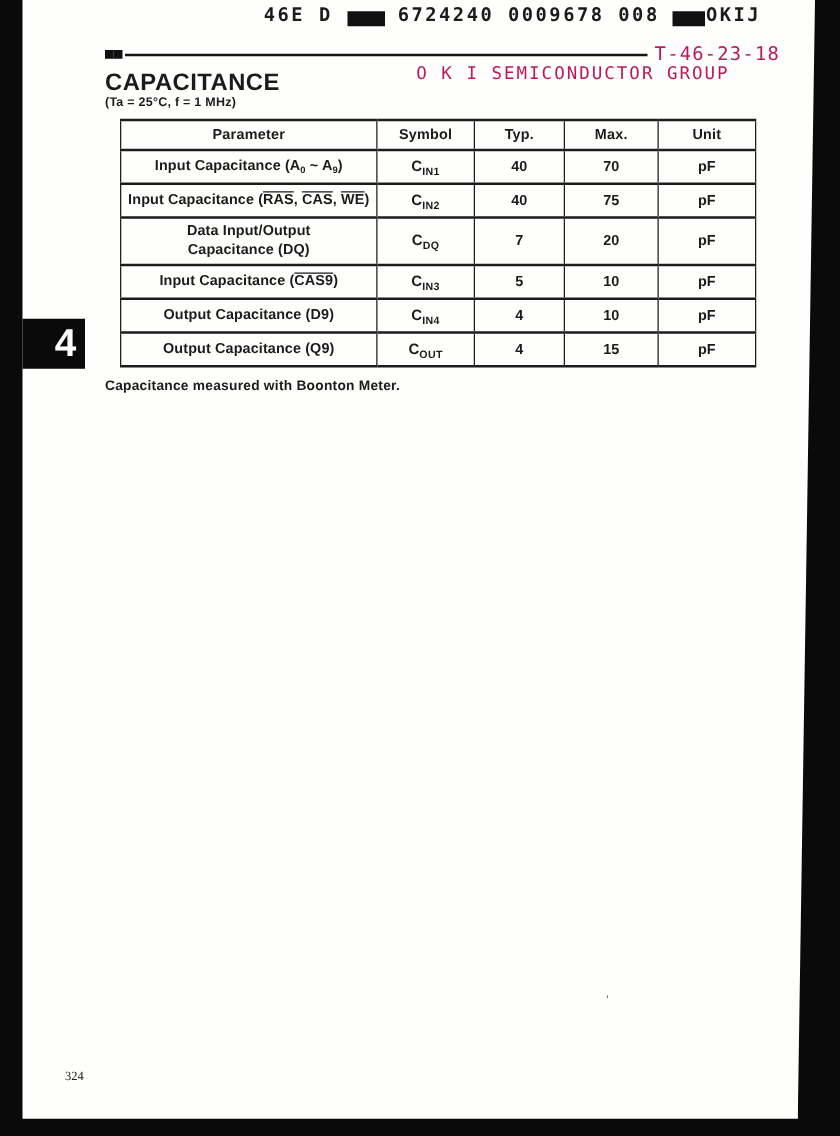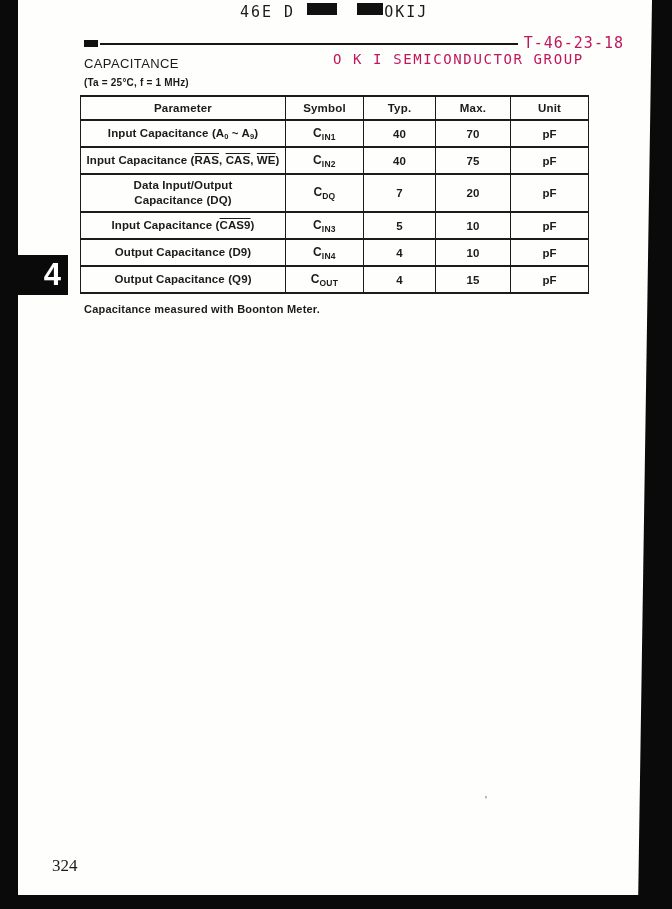--- a/index.html
+++ b/index.html
@@ -10,73 +10,74 @@
   
   .bar-left{position:absolute;left:0;top:0;width:18px;height:909px;background:#0a0a0a;}
   .bar-bottom{position:absolute;left:0;top:895px;width:672px;height:14px;background:#0a0a0a;}
   .bar-right{position:absolute;left:630px;top:0;width:42px;height:909px;background:#0a0a0a;
     clip-path:polygon(22px 0,42px 0,42px 909px,8px 909px);}
   
   .tab{position:absolute;left:18px;top:255px;width:50px;height:40px;background:#0a0a0a;}
   .tab span{display:block;text-align:right;padding-right:7px;line-height:40px;
     color:#ffffff;font-weight:bold;font-size:31px;font-family:"Liberation Sans",sans-serif;}
   
-  .ocr-line{position:absolute;left:211px;top:3px;display:inline-flex;align-items:flex-start;
-    font-family:"DejaVu Sans Mono",monospace;font-weight:normal;font-size:15px;letter-spacing:2px;white-space:nowrap;margin-left:29px;}
+  .ocr-line{position:absolute;left:211px;top:3px;display:inline-flex;align-items:flex-end;
+    font-family:"DejaVu Sans Mono",monospace;font-weight:bold;font-size:15px;letter-spacing:2px;white-space:nowrap;}
   .block{display:inline-block;height:12px;background:#111;}
   .b1{width:30px;margin:0 10px 0 12px;}
   .b2{width:26px;margin:0 1px 0 10px;}
   
   .doc-line{position:absolute;left:84px;top:34px;width:540px;display:flex;align-items:center;white-space:nowrap;}
   .sq{display:inline-block;width:7px;height:7px;background:#111;flex:0 0 auto;}
   .doc-label{font-weight:bold;font-size:11.5px;letter-spacing:0.2px;margin:0 5px;}
   .rule{flex:1;border-top:2px solid #161616;margin:2px 6px 0 2px;}
   .doc-num{font-family:"DejaVu Sans Mono",monospace;font-size:15px;letter-spacing:1px;color:#be185d;}
   
-  .cap-title{position:absolute;left:84px;top:56px;font-weight:normal;font-size:13px;letter-spacing:0.4px;}
+  .cap-title{position:absolute;left:84px;top:56px;font-weight:bold;font-size:19px;letter-spacing:0.4px;}
   .brand{position:absolute;left:333px;top:51px;font-family:"DejaVu Sans Mono",monospace;
     font-size:14px;letter-spacing:1.6px;color:#be185d;}
   .conditions{position:absolute;left:84px;top:77px;font-weight:bold;font-size:10px;letter-spacing:0.2px;}
   
-  table.cap{position:absolute;left:80px;top:95px;width:508px;border-collapse:collapse;table-layout:fixed;padding-left:42px;}
+  table.cap{position:absolute;left:96px;top:95px;width:508px;border-collapse:collapse;table-layout:fixed;padding-left:42px;}
   table.cap th,table.cap td{
     border-left:1px solid #1c1c1c;border-right:1px solid #1c1c1c;
     border-top:2px solid #1c1c1c;border-bottom:2px solid #1c1c1c;
     font-size:11.5px;text-align:center;padding:0;}
   table.cap thead tr{height:24px;}
   table.cap tbody tr{height:27px;margin-left:32px;}
   table.cap tbody tr.tall{height:38px;}
   table.cap th{font-weight:600;letter-spacing:0.2px;}
   table.cap td{font-weight:bold;}
   td.param{text-align:left;padding:2px 4px 2px 8px;line-height:1.3;letter-spacing:0.1px;}
   .sub{font-size:7.5px;vertical-align:-2px;}
   .over{text-decoration:overline;text-decoration-thickness:1px;}
   .sym-main{font-size:12px;font-weight:bold;}
   .sym-sub{font-size:8.5px;font-weight:bold;vertical-align:-3px;letter-spacing:0.3px;}
   
   .note{position:absolute;left:84px;top:303px;font-weight:bold;font-size:11px;letter-spacing:0.2px;}
-  .pagenum{position:absolute;left:52px;top:856px;font-family:"Liberation Serif",serif;font-size:17px;}
+  .pagenum{position:absolute;left:52px;top:856px;font-family:"Liberation Serif",serif;font-size:10px;}
   .artifact{position:absolute;left:485px;top:795px;font-size:10px;color:#666;}
 </style>
 </head>
 <body>
 
 <div class="canvas">
 
   <div class="bar-left"></div>
   <div class="bar-bottom"></div>
   <div class="bar-right"></div>
 
   <div class="tab">
     <span>4</span>
   </div>
 
   <div class="ocr-line">
     <span>46E D</span>
     <span class="block b1"></span>
+    <span>6724240 0009678 008</span>
     <span class="block b2"></span>
     <span>OKIJ</span>
   </div>
 
   <div class="doc-line">
     <span class="sq"></span>
     <span class="sq"></span>
     <span class="rule"></span>
     <span class="doc-num">T-46-23-18</span>
   </div>

